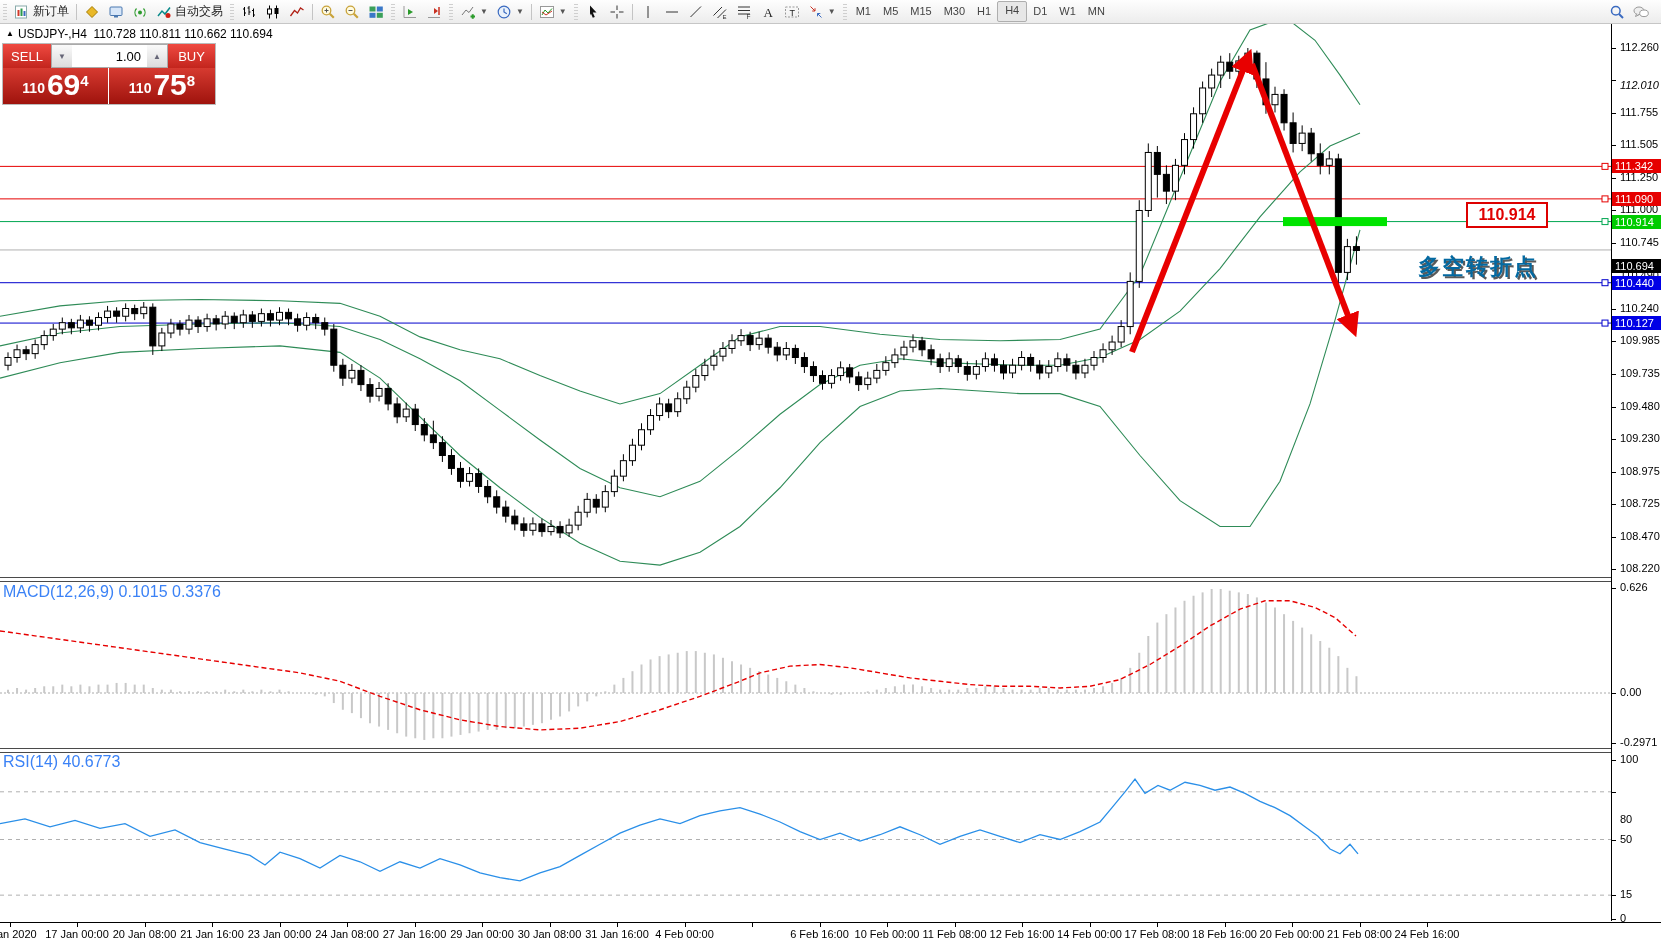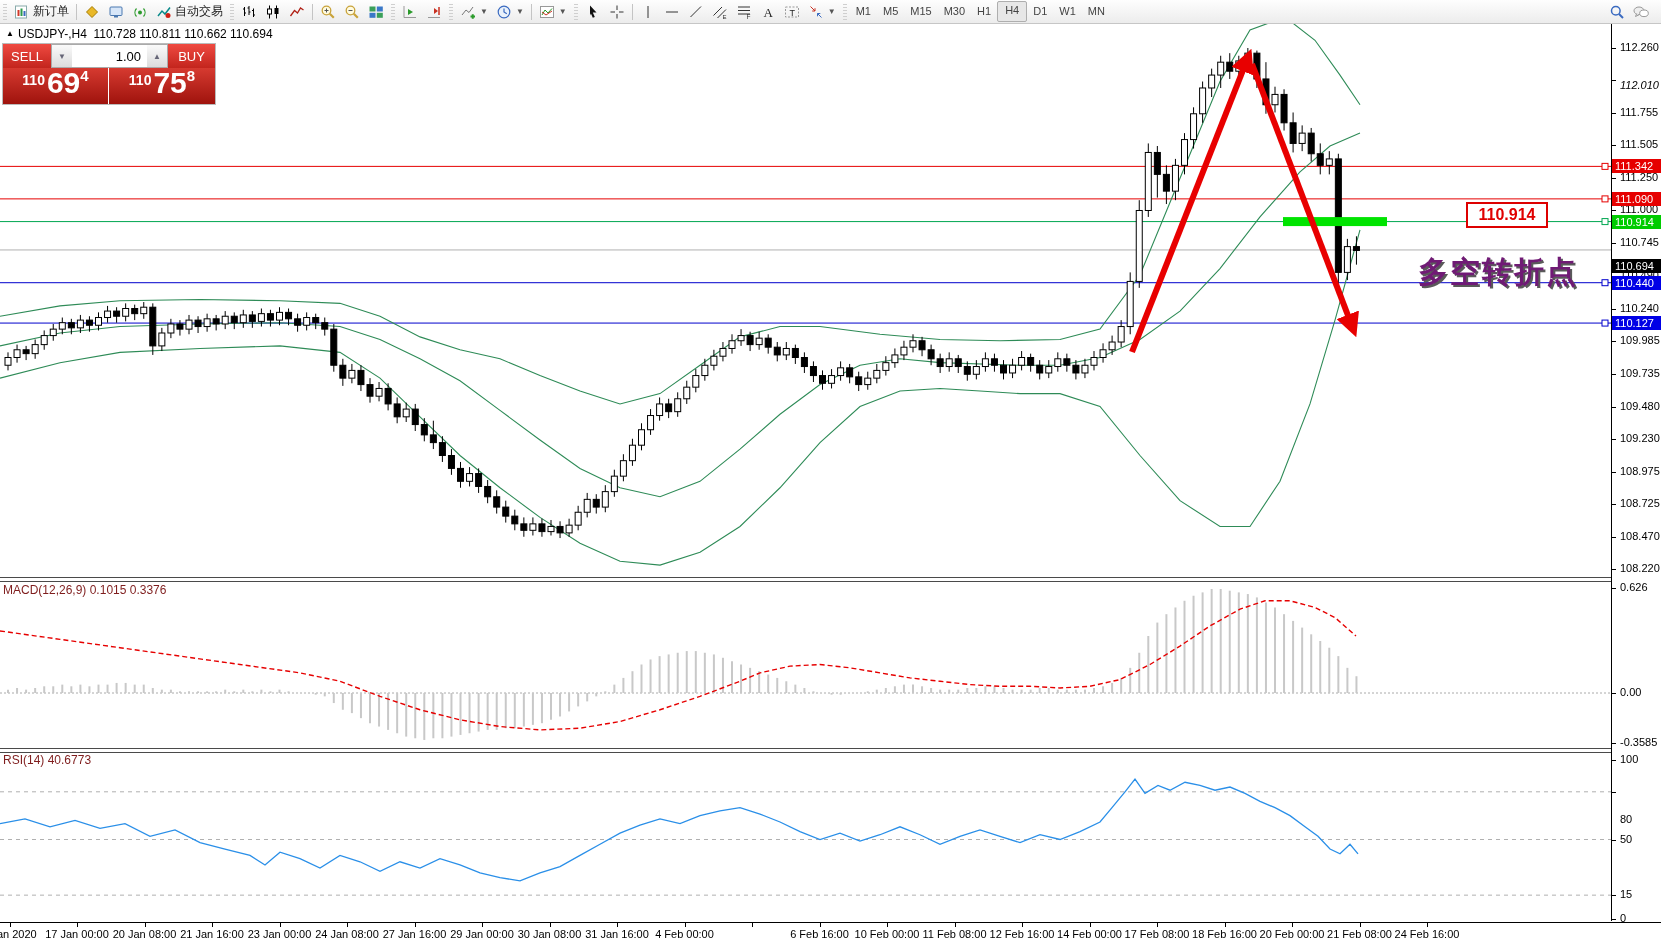--- a/index.html
+++ b/index.html
@@ -26,44 +26,44 @@
   .oct-row1{display:flex;height:24px;}
   .oct-sell,.oct-buy{width:48px;background:linear-gradient(#ef4a41,#c3251d);color:#fff;
      font-size:13px;display:flex;align-items:center;justify-content:center;}
   .oct-buy{width:47px;}
   .oct-vol{flex:1;display:flex;border:1px solid #aaa;}
   .oct-spin{width:20px;background:linear-gradient(#fafafa,#dcdcdc);color:#667;font-size:8px;
      display:flex;align-items:center;justify-content:center;}
   .oct-vol-val{flex:1;background:#fff;font-size:13px;display:flex;align-items:center;justify-content:flex-end;padding-right:6px;}
   .oct-row2{display:flex;height:36px;}
   .oct-price{width:105px;background:linear-gradient(#d63a30,#9f130d);color:#fff;
-     display:flex;align-items:flex-start;justify-content:center;padding-bottom:4px;}
+     display:flex;align-items:flex-end;justify-content:center;padding-bottom:4px;}
   .oct-price+.oct-price{border-left:1px solid #fff;width:106px;}
   .oct-small{font-size:14px;font-weight:bold;line-height:24px;}
   .oct-big{font-size:30px;font-weight:bold;line-height:30px;margin-left:2px;}
   .oct-sup{font-size:15px;font-weight:bold;line-height:15px;margin-bottom:12px;}
   
   .pane-sep{position:absolute;left:0;width:1661px;height:3px;background:#fff;
     border-top:1px solid #4a4a4a;border-bottom:1px solid #4a4a4a;z-index:20;}
   .v-axis-line{position:absolute;left:1611px;top:22px;width:1px;height:899px;background:#000;z-index:21;}
   .axis-col{position:absolute;left:1612px;top:22px;width:49px;height:899px;background:#fff;z-index:22;}
   .tick-label{position:absolute;left:8px;font-size:11px;color:#000;white-space:nowrap;}
   .tick-mark{position:absolute;left:0;width:4px;height:1px;background:#000;}
   .badge{position:absolute;left:0;width:46px;height:14px;color:#fff;font-size:11px;
      line-height:14px;padding-left:3px;z-index:5;}
-  .ind-label{position:absolute;left:3px;font-size:12px;color:#7f1d1d;z-index:25;}
+  .ind-label{position:absolute;left:3px;font-size:16px;color:#3b82f6;z-index:25;}
   .time-axis{position:absolute;left:0;top:922px;width:1661px;height:21px;background:#fff;
      border-top:1px solid #000;z-index:24;}
   .time-label{position:absolute;top:5px;font-size:11px;color:#000;white-space:nowrap;transform:translateX(-50%);}
   .time-tick{position:absolute;top:0;width:1px;height:4px;background:#000;}
   svg.pane{position:absolute;left:0;z-index:10;}
   
   .price-callout{position:absolute;border:2px solid #dd0000;background:#fff;color:#e00000;
      font-size:16px;font-weight:bold;display:flex;align-items:center;justify-content:center;z-index:28;}
-  .cn-note{position:absolute;font-size:30px;font-weight:bold;color:#701a75;letter-spacing:2px;
+  .cn-note{position:absolute;font-size:22px;font-weight:bold;color:#0369a1;letter-spacing:2px;
      text-shadow:2px 2px 0 #5a5a5a;z-index:28;white-space:nowrap;}
 </style>
 </head>
 <body>
 
 <div class="toolbar" id="toolbar">
     <div class="tb-handle"></div>
     <div class="tb-btn">
       <span style="display: inline-flex; width: 16px; height: 16px;">
         <svg width="16" height="16" viewBox="0 0 16 16">
@@ -869,21 +869,21 @@
     <div class="tick-label" style="top: 474.875px;">108.725</div>
     <div class="tick-mark" style="top: 481.875px;"></div>
     <div class="tick-label" style="top: 507.76px;">108.470</div>
     <div class="tick-mark" style="top: 514.76px;"></div>
     <div class="tick-label" style="top: 540px;">108.220</div>
     <div class="tick-mark" style="top: 547px;"></div>
     <div class="tick-label" style="top: 559.02px;">0.626</div>
     <div class="tick-mark" style="top: 566.02px;"></div>
     <div class="tick-label" style="top: 664px;">0.00</div>
     <div class="tick-mark" style="top: 671px;"></div>
-    <div class="tick-label" style="top: 713.824px;">-0.3585</div>
+    <div class="tick-label" style="top: 713.824px;">-0.2971</div>
     <div class="tick-mark" style="top: 720.824px;"></div>
     <div class="tick-label" style="top: 731px;">100</div>
     <div class="tick-mark" style="top: 738px;"></div>
     <div class="tick-label" style="top: 762.8px; margin-top: 28px;">80</div>
     <div class="tick-mark" style="top: 769.8px;"></div>
     <div class="tick-label" style="top: 810.5px;">50</div>
     <div class="tick-mark" style="top: 817.5px;"></div>
     <div class="tick-label" style="top: 866.15px;">15</div>
     <div class="tick-mark" style="top: 873.15px;"></div>
     <div class="tick-label" style="top: 890px;">0</div>

